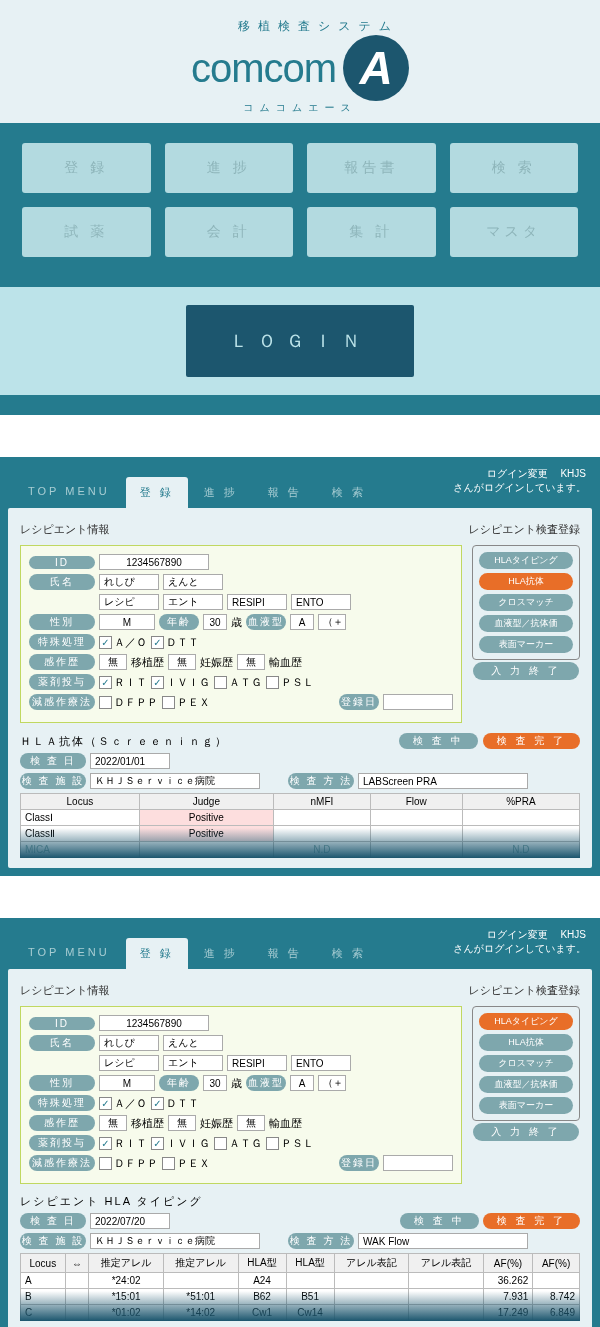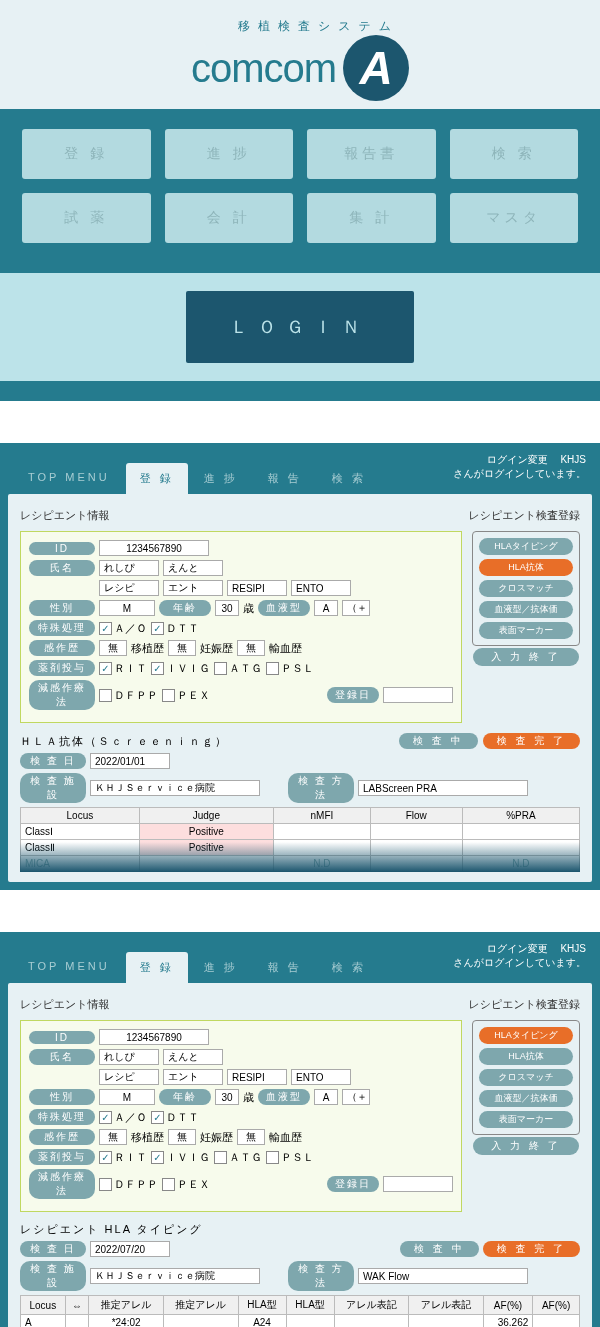--- a/index.html
+++ b/index.html
@@ -24,22 +24,22 @@
   .topbar { padding: 6px 10px 0 0; color: #fff; font-size: 10px; text-align: right; }
   .topbar span { margin-left: 10px; }
   .tabs { display: flex; gap: 2px; padding: 0 10px; margin-top: -18px; }
   .tab { padding: 8px 14px; color: #a8cdd3; cursor: pointer; font-size: 11px; letter-spacing: 3px; border-radius: 3px 3px 0 0; }
   .tab.active { background: #e7f1f4; color: #257b8e; }
   .body { background: #e7f1f4; border-radius: 2px; padding: 10px 12px; margin: 0 4px 4px; }
   
   .row-hdr { display: flex; justify-content: space-between; font-size: 11px; color: #333; margin: 4px 0 8px; }
   .form-box { border: 1px solid #c0d860; background: #f7fbec; padding: 8px; position: relative; }
   .fr { display: flex; align-items: center; gap: 4px; margin-bottom: 4px; }
-  .lbl { background: #7ea7ad; color: #fff; border-radius: 10px; padding: 1px 8px; width: 66px; text-align: center; font-size: 10px; letter-spacing: 2px; }
-  .lbl.sm { width: 52px; }
+  .lbl { background: #7ea7ad; color: #fff; border-radius: 10px; padding: 1px 0; width: 66px; text-align: center; font-size: 10px; letter-spacing: 2px; }
+  .lbl.sm { width: 40px; }
   .inp { border: 1px solid #aaa; background: #fff; padding: 1px 4px; font-size: 10px; height: 16px; }
   .check { display: inline-flex; align-items: center; gap: 2px; }
   .cb { width: 13px; height: 13px; border: 1px solid #888; background: #fff; display: inline-block; text-align: center; line-height: 11px; font-size: 10px; color: #257b8e; }
   
   .side-menu { border: 1px solid #888; border-radius: 4px; padding: 6px 6px; width: 108px; background: #e7f1f4; display: flex; flex-direction: column; gap: 4px; }
   .sbtn { border-radius: 9px; padding: 2px 0; text-align: center; font-size: 9px; color: #fff; cursor: pointer; }
   .sbtn.blue { background: #7ea7ad; }
   .sbtn.orange { background: #e86e28; }
   .end-btn { background: #7ea7ad; color: #fff; border-radius: 10px; padding: 2px 18px; font-size: 10px; letter-spacing: 3px; cursor: pointer; display: inline-block; margin-top: 2px; }
   
@@ -62,20 +62,21 @@
 </head>
 <body>
 
 <div class="panel1">
   <div class="logo-area">
     <div class="logo-top">移植検査システム</div>
     <div>
       <span class="logo-main">comcom</span>
       <span class="logo-a">A</span>
     </div>
+    <div class="logo-sub">コムコムエース</div>
   </div>
   <div class="menu-grid">
     <button class="menu-btn">登 録</button>
     <button class="menu-btn">進 捗</button>
     <button class="menu-btn">報告書</button>
     <button class="menu-btn">検 索</button>
     <button class="menu-btn">試 薬</button>
     <button class="menu-btn">会 計</button>
     <button class="menu-btn">集 計</button>
     <button class="menu-btn">マスタ</button>

